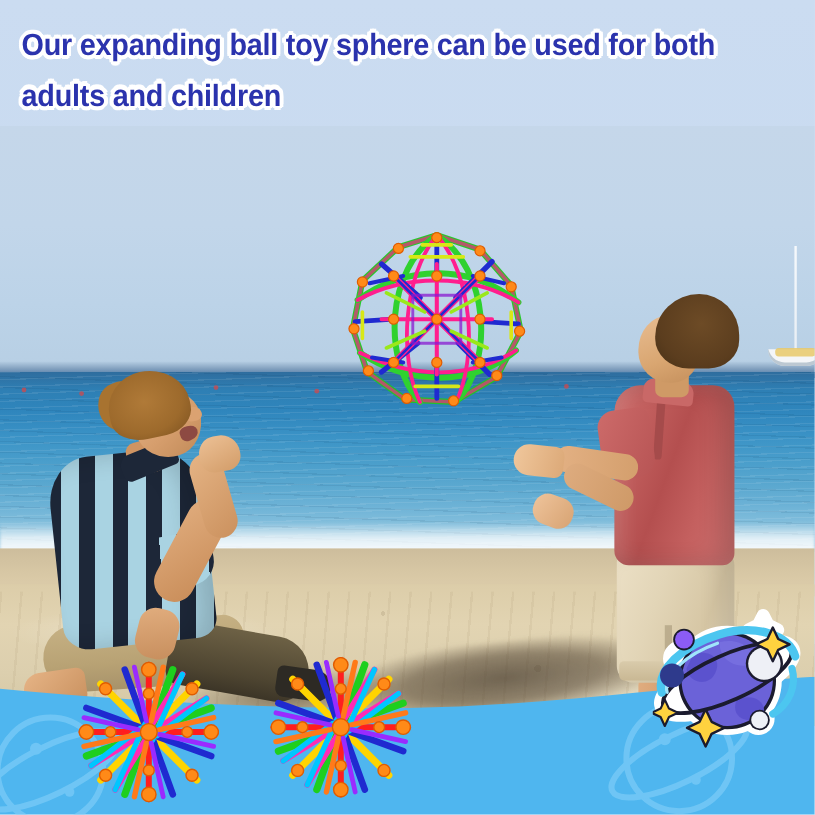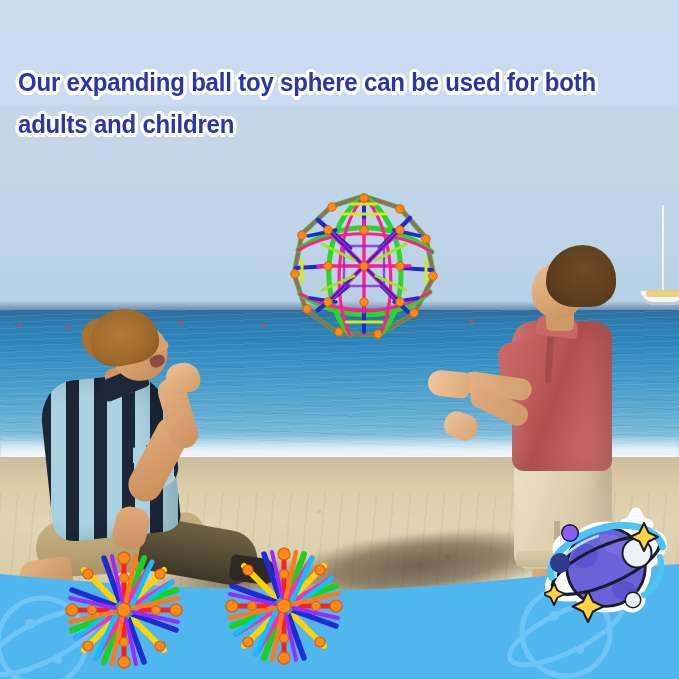--- a/index.html
+++ b/index.html
@@ -18,21 +18,20 @@
     background:linear-gradient(180deg,#cbdcf1 0%, #c6d9ef 55%, #cfe3f5 100%);
   }
 
   
   .headline-wrap{
     position:absolute;
     left:0; top:0;
     width:679px; height:108px;
     z-index:40;
     padding:17px 16px 0 18px;
-    margin-top:44px;
   }
   .headline{
     font-family:"Liberation Sans", sans-serif;
     font-weight:700;
     font-size:25.5px;
     line-height:42px;
     letter-spacing:-0.2px;
     color:#2b33ad;
     transform:scaleX(0.94);
     transform-origin:left center;

